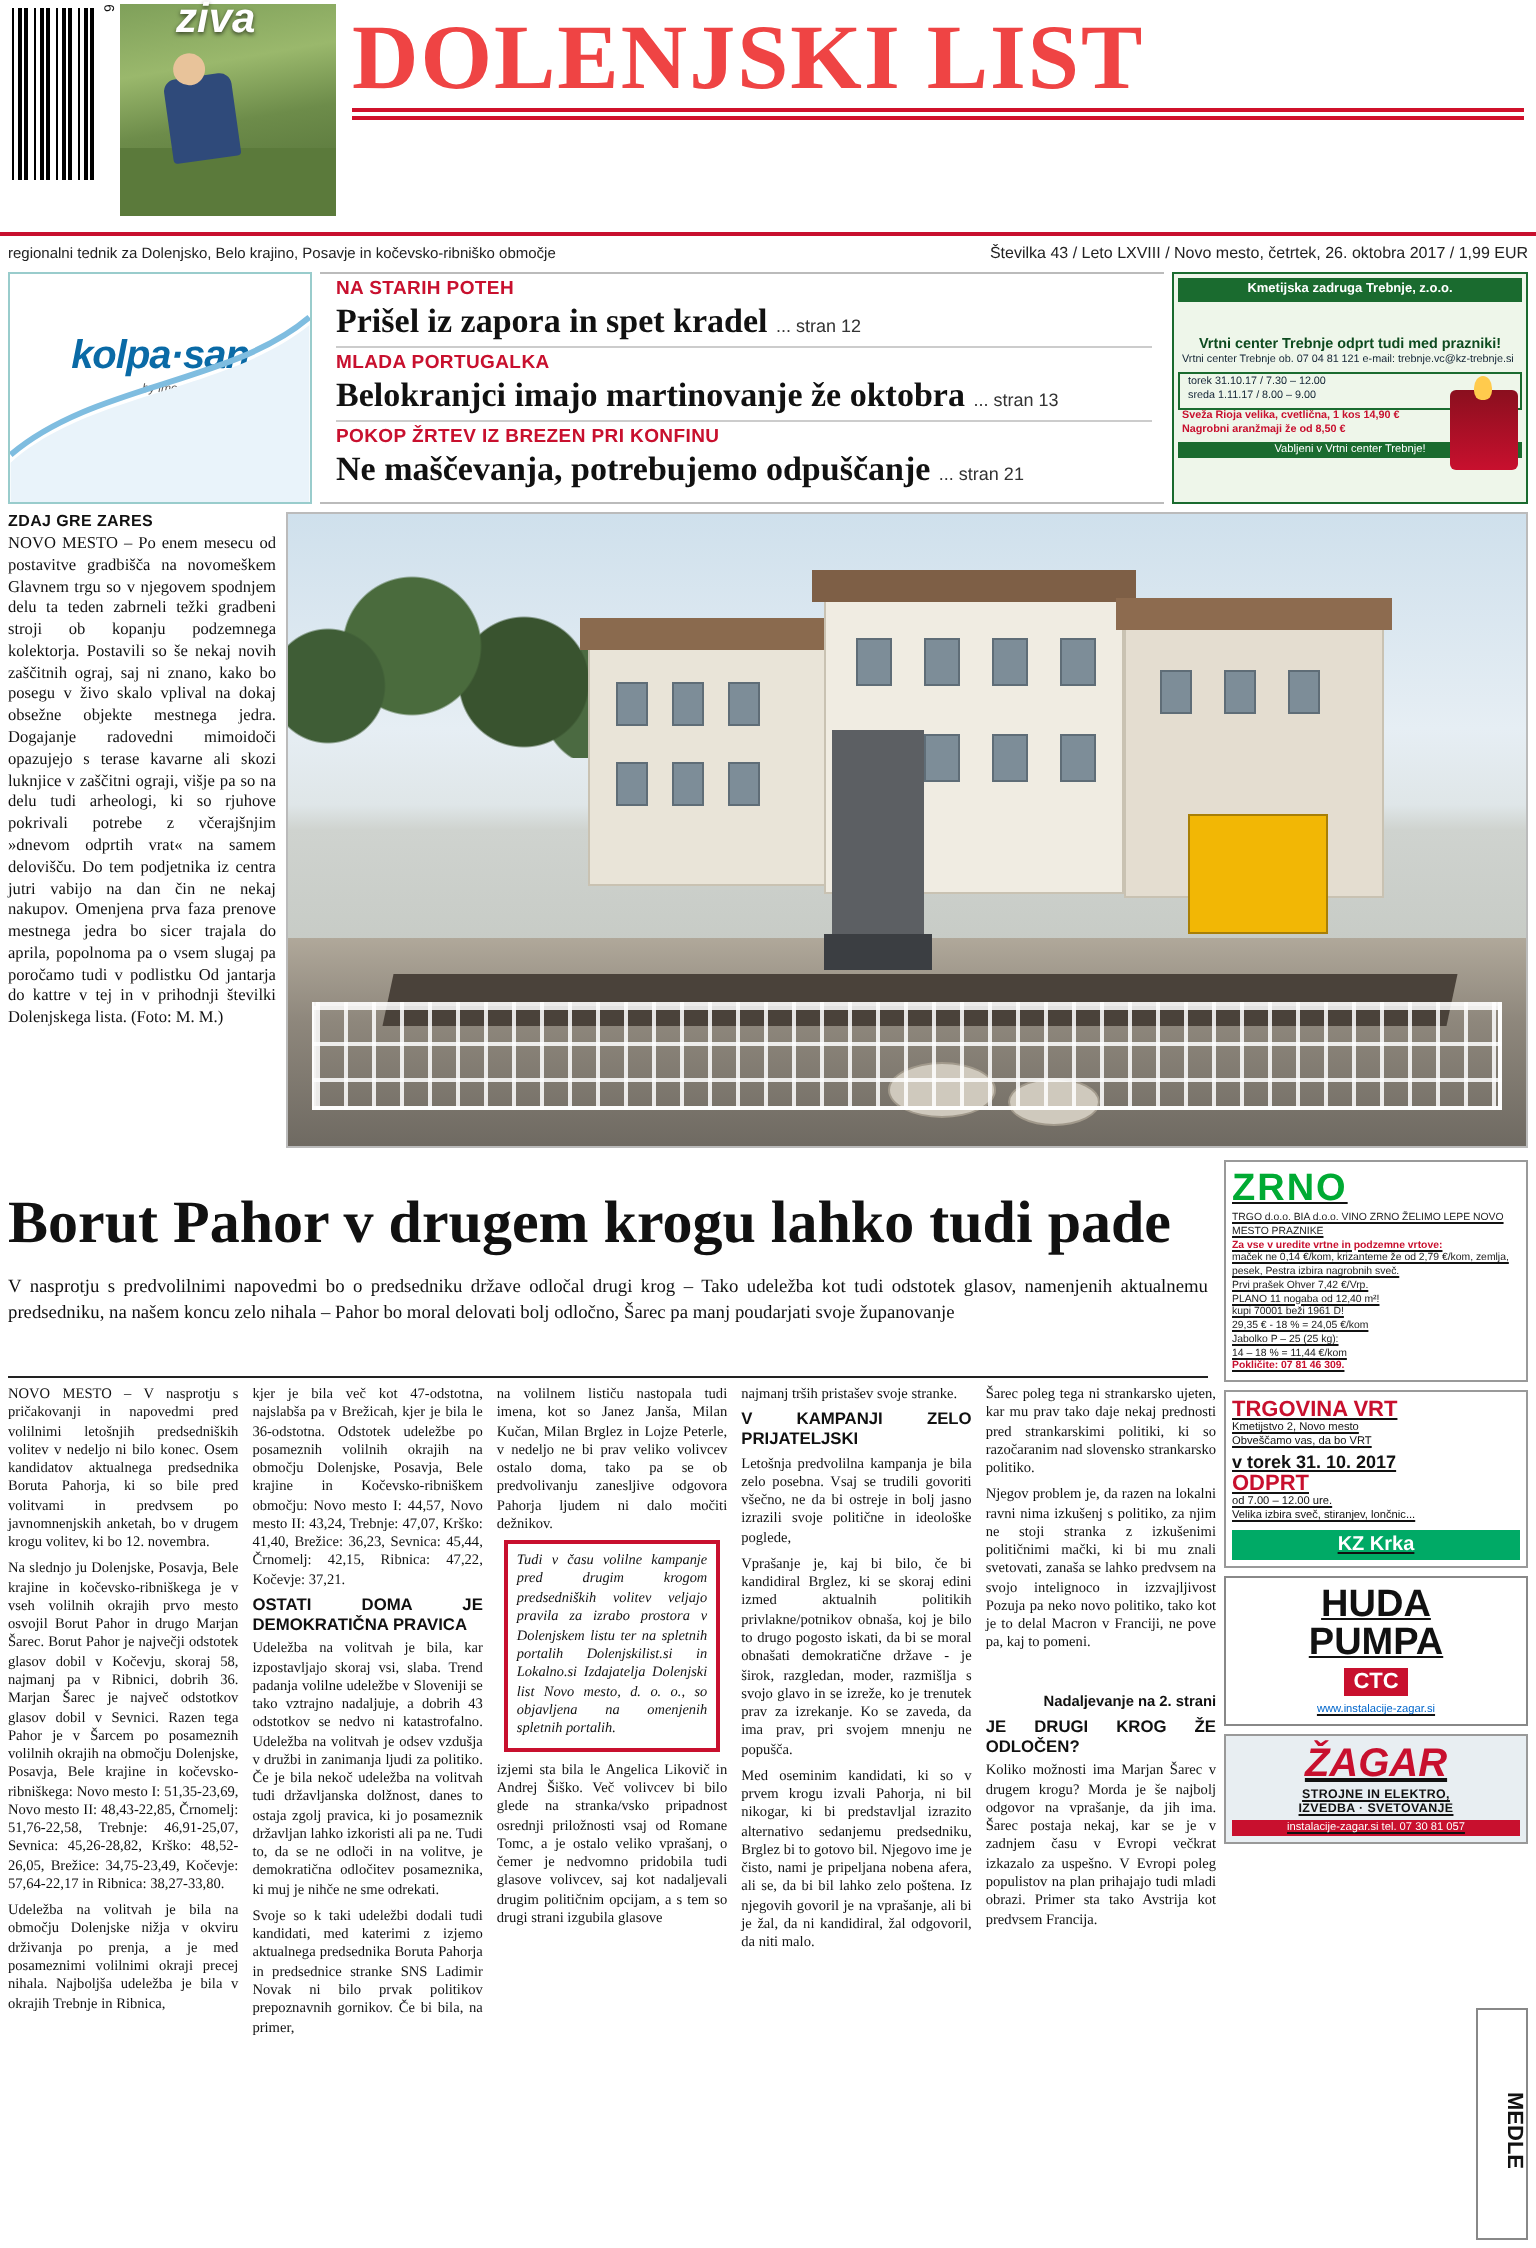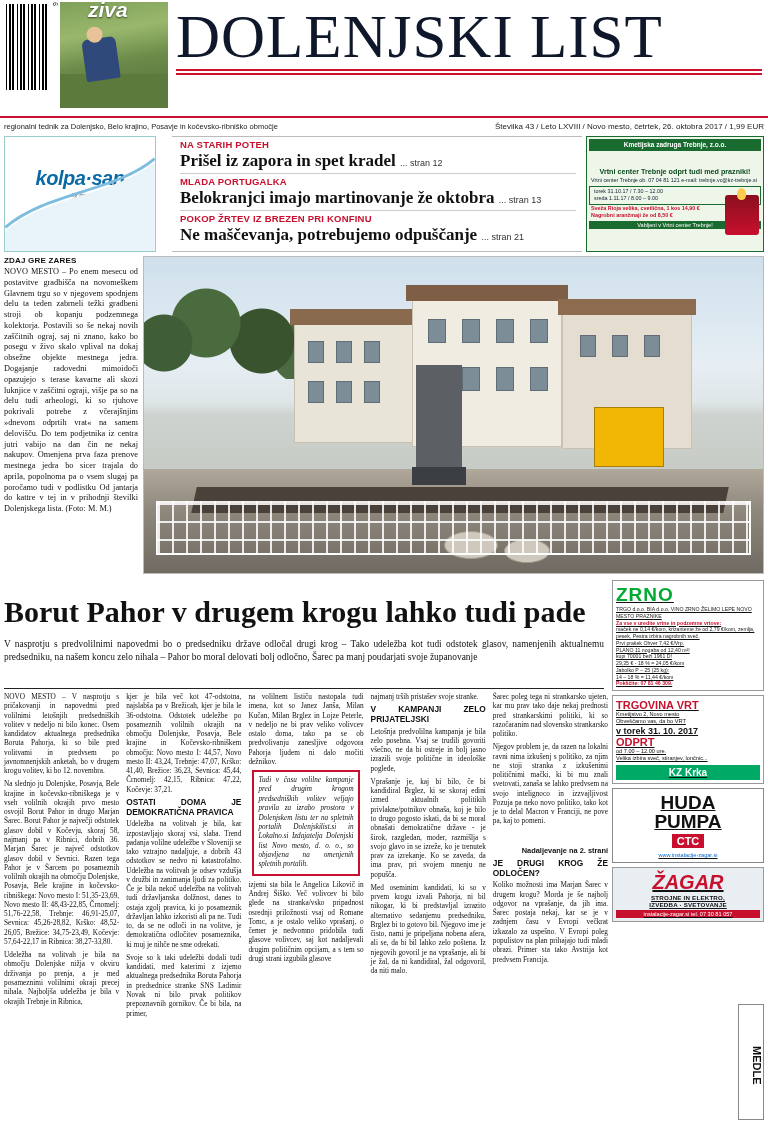--- a/index.html
+++ b/index.html
@@ -25,38 +25,38 @@
   .ziva-photo { position:absolute; left:60px; top:2px; width:108px; height:106px;
     background:linear-gradient(170deg,#7fa05a 0%,#9ab86c 30%,#6d8c4a 55%,#4e6b34 100%);
     overflow:hidden; }
   .ziva-photo .fig { position:absolute; left:24px; top:36px; width:34px; height:42px;
     background:#2f4a7a; border-radius:6px 6px 2px 2px; transform:rotate(-8deg); }
   .ziva-photo .fig:after { content:""; position:absolute; left:6px; top:-12px; width:16px; height:16px; border-radius:50%; background:#e8c39a; }
   .ziva-photo .ground { position:absolute; left:0; bottom:0; width:100%; height:34px; background:#5b7a3b; }
   .ziva-label { position:absolute; left:88px; top:-2px; font-family:"Liberation Sans", sans-serif;
     font-style:italic; font-weight:bold; font-size:21px; color:#fff; text-shadow:0 1px 2px rgba(0,0,0,.6); }
   .title-wrap { position:absolute; left:176px; top:6px; right:6px; }
-  .paper-title { font-family:"Liberation Serif", serif; font-weight:normal; color:#0f172a;
-    font-size:61px; letter-spacing:1px; line-height:1; white-space:nowrap; }
+  .paper-title { font-family:"Liberation Serif", serif; font-weight:bold; color:#ef4444;
+    font-size:46px; letter-spacing:1px; line-height:1; white-space:nowrap; }
   .title-rules { margin-top:2px; }
   .title-rules div { height:2px; background:#d0112b; margin-top:2px; }
   .strap { position:absolute; left:4px; top:120px; right:4px; height:13px; font-size:7.5px;
     font-family:"Liberation Sans", sans-serif; color:#222; display:flex; justify-content:space-between; align-items:center; }
   .strap .right { font-size:8px; }
 
   
   .topzone { position:absolute; left:4px; top:136px; width:760px; height:116px; display:flex; gap:4px; }
   .kolpa { width:152px; border:1px solid #9cc; background:#fff; position:relative; display:flex; flex-direction:column;
            align-items:center; justify-content:center;font-style:italic; }
   .kolpa-logo { font-family:"Liberation Sans", sans-serif; font-weight:bold; font-size:20px; color:#0a6aa6; letter-spacing:-.5px; }
   .kolpa-sub { font-family:"Liberation Sans", sans-serif; font-size:6px; color:#555; margin-top:2px; }
   .kolpa-url { font-family:"Liberation Sans", sans-serif; font-size:9px; color:#0a6aa6; margin-top:14px; }
   .kolpa-swoosh { position:absolute; left:0; top:0; width:100%; height:100%; }
 
-  .headlines { flex:1; border-top:1px solid #bbb; border-bottom:1px solid #bbb; padding:2px 6px 0 8px;margin-left:12px; }
+  .headlines { flex:1; border-top:1px solid #bbb; border-bottom:1px solid #bbb; padding:2px 6px 0 8px; }
   .hl-kicker { font-family:"Liberation Sans", sans-serif; font-weight:bold; font-size:9.5px; color:#c8102e; letter-spacing:.2px; }
   .hl-title { font-family:"Liberation Serif", serif; font-weight:bold; font-size:17px; line-height:1.12; margin:1px 0 3px 0; }
   .hl-title .ref { font-weight:normal; font-size:9px; font-family:"Liberation Sans", sans-serif; color:#333; }
   .hl-sep { height:1px; background:#ccc; margin:3px 0 2px; }
 
   .kmetija { width:178px; border:1px solid #1a6b2f; background:#eef6ea; position:relative; padding:2px; }
   .km-head { background:#1a6b2f; color:#fff; font-family:"Liberation Sans", sans-serif; font-size:6.5px; font-weight:bold;
     text-align:center; padding:2px 1px; line-height:1.2; }
   .km-line { font-family:"Liberation Sans", sans-serif; font-size:5.4px; line-height:1.35; color:#123; padding:0 2px; }
   .km-title { font-family:"Liberation Sans", sans-serif; font-size:7.2px; font-weight:bold; color:#0d4a1f; text-align:center; margin:16px 0 1px; }

